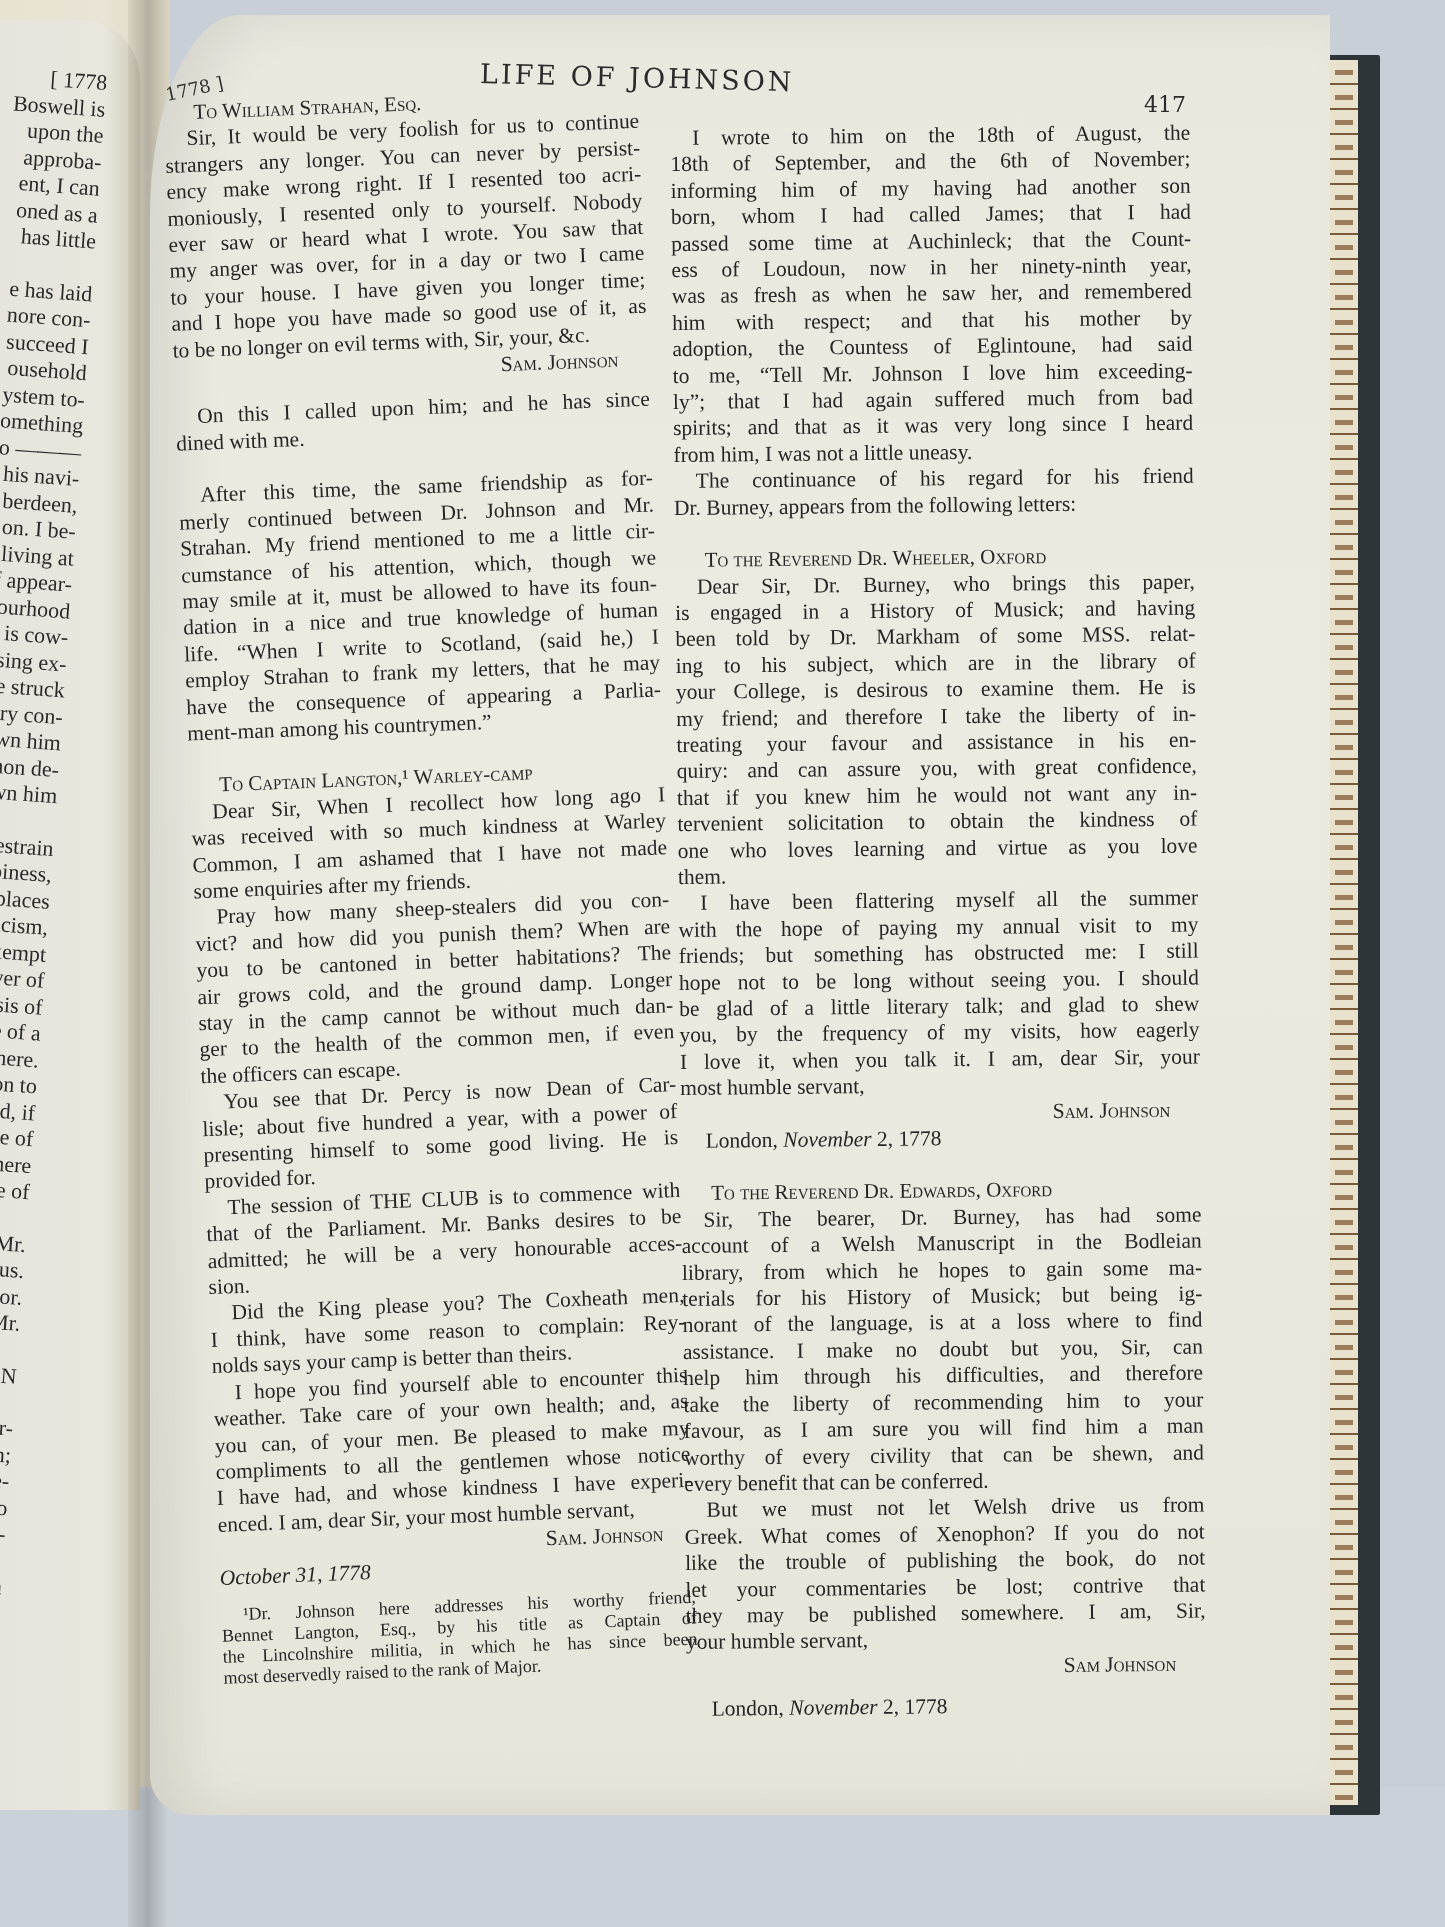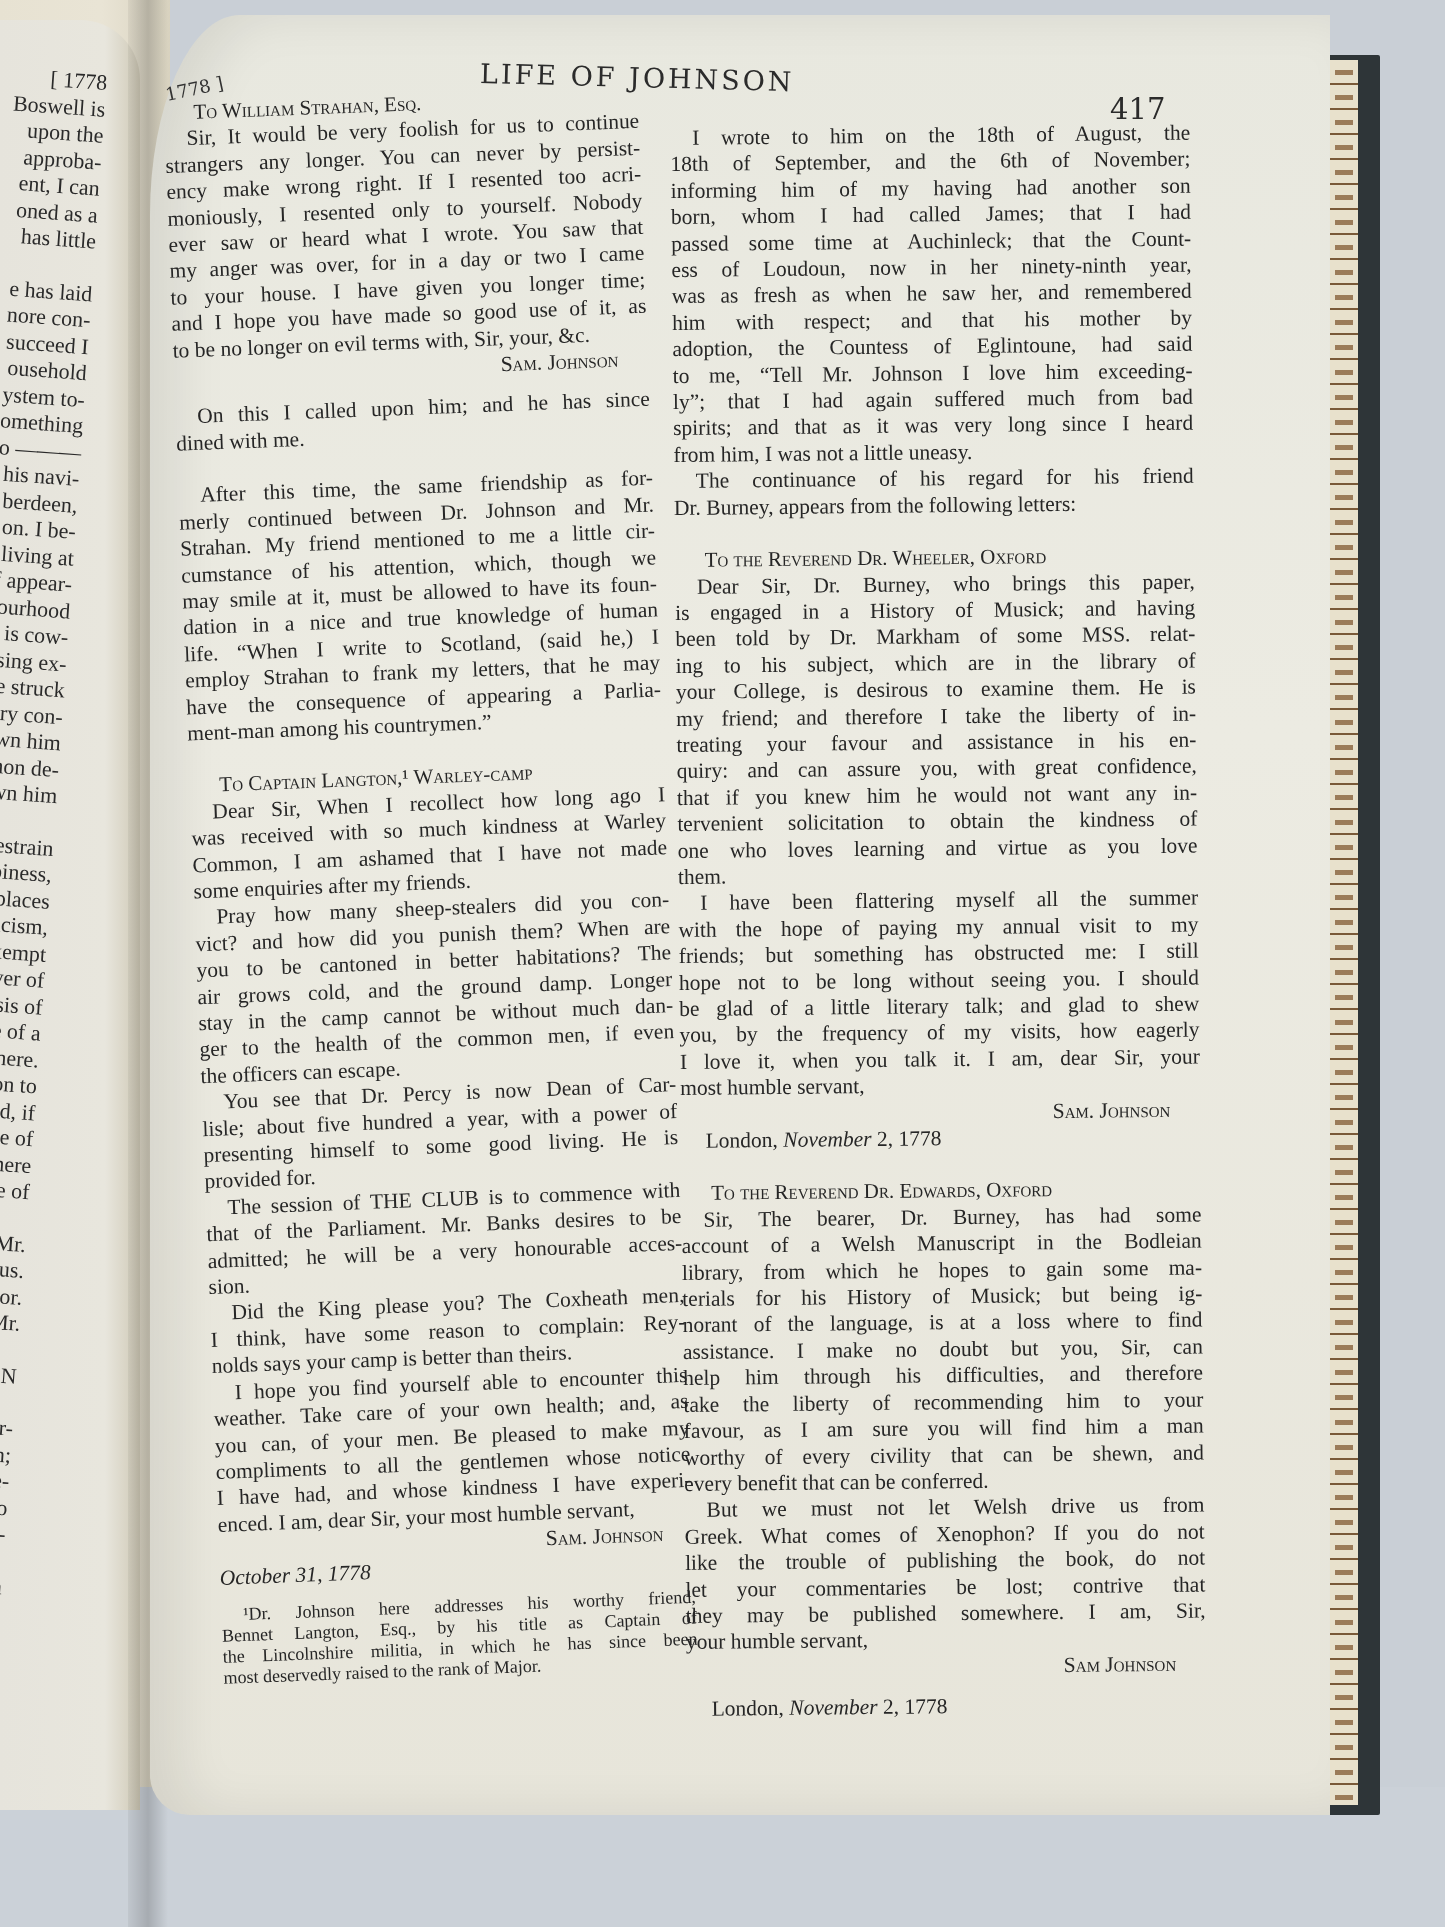--- a/index.html
+++ b/index.html
@@ -32,21 +32,21 @@
     }
     .cover-edge { position:absolute; left:1300px; top:55px; width:80px; height:1760px; background:#2e3538; border-radius:2px; }
     .page-edge { position:absolute; left:1330px; top:60px; width:28px; height:1745px; background:#e8e1cc;
       background-image:repeating-linear-gradient(180deg,#e8e1cc 0px,#e8e1cc 23px,#7a5a38 23px,#7a5a38 25px); }
     .page-edge-marks { position:absolute; left:1335px; top:62px; width:18px; height:1740px;
       background-image:repeating-linear-gradient(180deg,transparent 0px,transparent 8px,rgba(130,90,50,0.75) 8px,rgba(130,90,50,0.75) 13px,transparent 13px,transparent 25px); }
     .text-block-edge { position:absolute; left:1310px; top:70px; width:20px; height:1720px; background:linear-gradient(90deg,#f0eee4,#dedbcd); }
 
     .running-head { position:absolute; left:480px; top:62px; font-size:27px; letter-spacing:3px; color:#2b2b2b; transform:rotate(1.5deg); }
     .year-left { position:absolute; left:165px; top:78px; font-size:18px; color:#333; transform:rotate(-12deg); }
-    .page-num { position:absolute; left:1110px; top:92px; font-size:29px; color:#2b2b2b;text-align:right; }
+    .page-num { position:absolute; left:1144px; top:92px; font-size:22px; color:#2b2b2b;text-align:right; }
 
     .col { position:absolute; font-family:"Liberation Serif", serif; color:#262626; font-size:21.5px; line-height:26.4px; }
     .col-left { left:163px; top:100px; width:475px; transform:rotate(-2.2deg); transform-origin:left top; }
     .col-right { left:670px; top:125px; width:520px; transform:rotate(-0.6deg); transform-origin:left top; }
     .col .ln { white-space:nowrap; text-align:justify; text-align-last:justify; display:block; }
     .col .ln.last { text-align-last:left; }
     .col .indent { padding-left:22px; }
     .heading { white-space:nowrap; font-variant:small-caps; padding-left:30px; font-size:21px; }
     .sig { text-align:right; padding-right:30px; font-variant:small-caps; white-space:nowrap; }
     .date { white-space:nowrap; padding-left:25px; }

